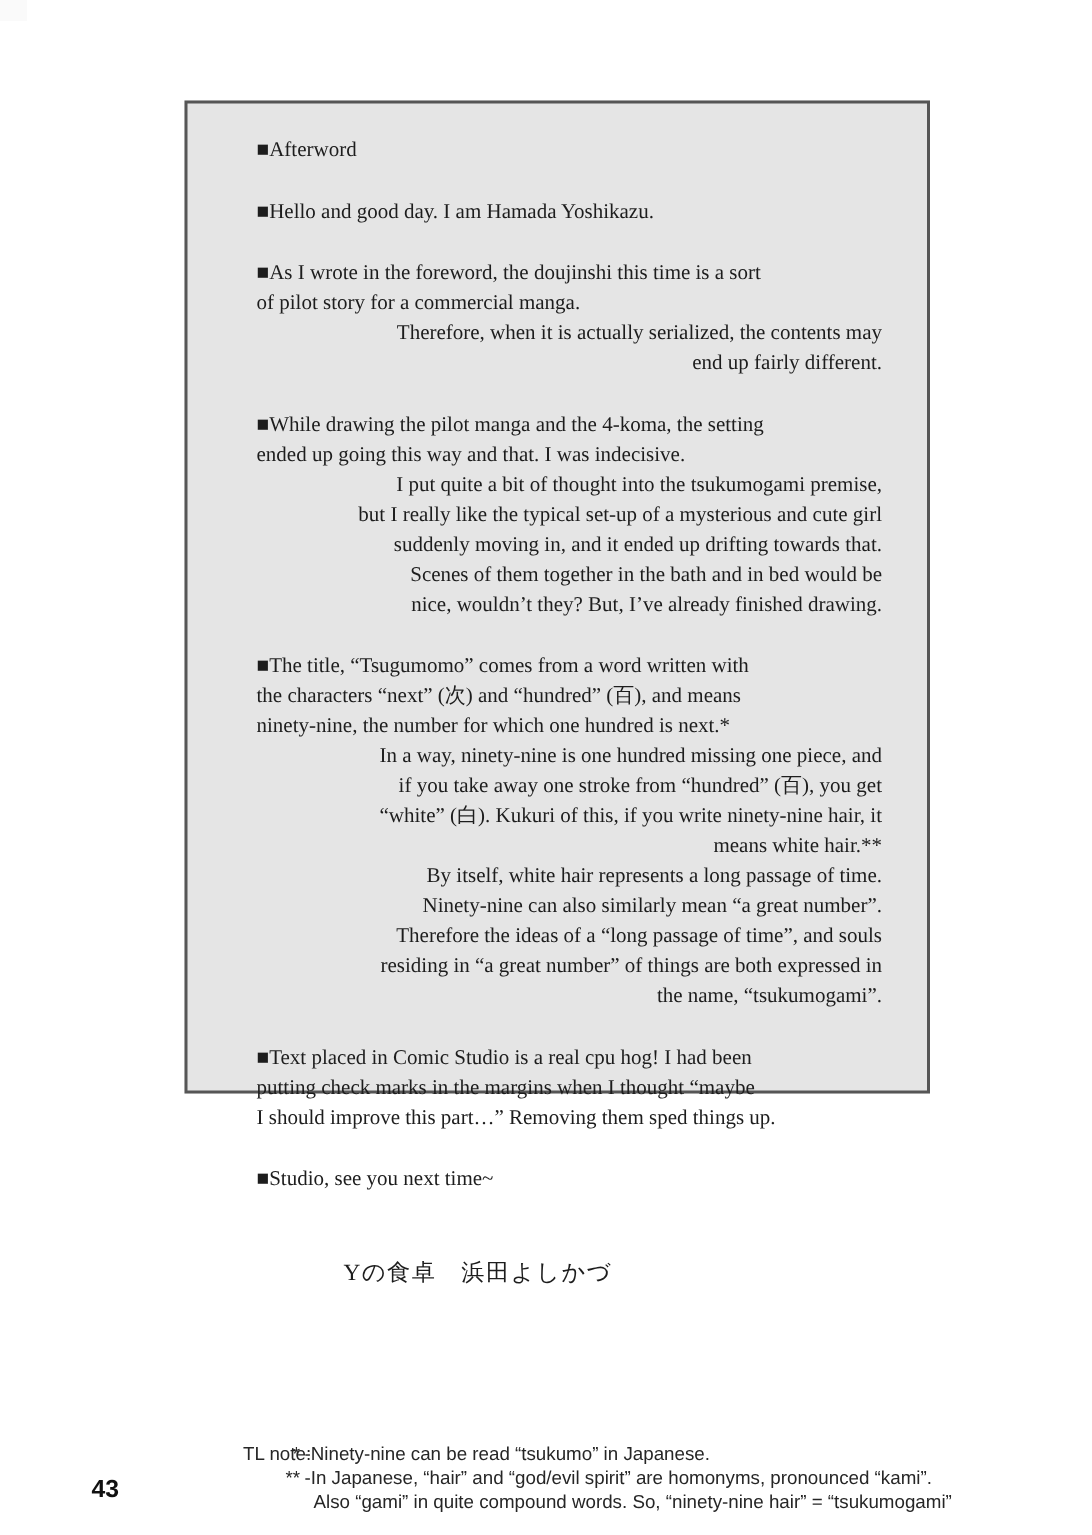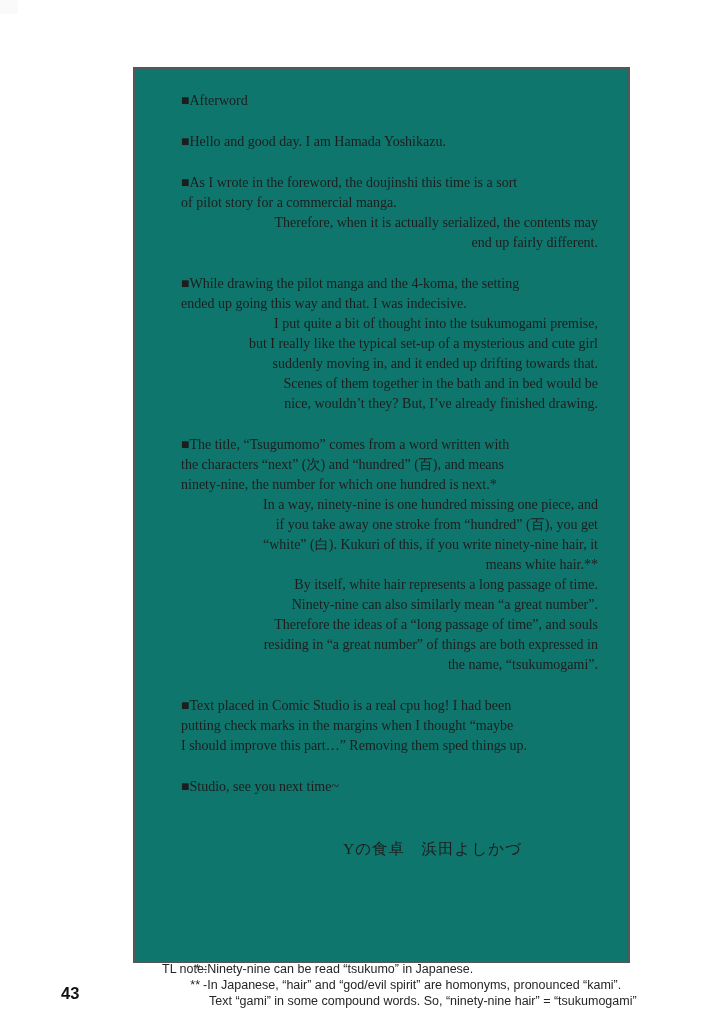--- a/index.html
+++ b/index.html
@@ -16,44 +16,44 @@
     font-family: "Liberation Serif", "DejaVu Serif", serif;
   }
   .corner-smudge {
     position: absolute;
     left: 0; top: 0;
     width: 18px; height: 14px;
     background: #fafafa;
   }
   .afterword-box {
     position: absolute;
-    left: 133px;
+    left: 123px;
     top: 67px;
     width: 497px;
-    height: 896px;
+    height: 662px;
     border: 2px solid #565656;
     box-sizing: border-box;
-    background: #0f766e;
+    background: #e5e5e5;
   }
   .afterword-body {
     padding: 22px 30px 0 46px;
     font-size: 14px;
     line-height: 20px;
     color: #1d1d1d;
   }
   .afterword-body p {
     margin: 0;
     white-space: pre-line;
   }
   .afterword-body p.gap { margin-top: 21px; }
   .afterword-body p.indent { text-indent: 13px; text-align: right; }
   .signature {
     margin-top: 41px;
     padding-right: 106px;
-    text-align: right;
+    text-align: center;
     font-size: 15.5px;
     line-height: 21px;
     color: #1d1d1d;
     letter-spacing: 1px;
   }
   .page-number {
     position: absolute;
     left: 61px;
     top: 984px;
     font-family: "Liberation Sans", "DejaVu Sans", sans-serif;
@@ -135,17 +135,17 @@
     <div class="signature">Yの食卓　浜田よしかづ</div>
   </div>
 
   <div class="page-number">43</div>
 
   <div class="tl-note">
     <span class="tl-label">TL note:</span>
     <div class="tl-lines" id="tl-lines">
         <div class="tl-line"><span class="marker">*</span><span class="note-text">-Ninety-nine can be read “tsukumo” in Japanese.</span></div>
         <div class="tl-line"><span class="marker">**</span><span class="note-text">-In Japanese, “hair” and “god/evil spirit” are homonyms, pronounced “kami”.</span></div>
-        <div class="tl-line cont"><span class="marker"></span><span class="note-text">Text “gami” in some compound words. So, “ninety-nine hair” = “tsukumogami”</span></div>
+        <div class="tl-line cont"><span class="marker"></span><span class="note-text">Also “gami” in quite compound words. So, “ninety-nine hair” = “tsukumogami”</span></div>
       </div>
   </div>
 
 </div>
 
 </body></html>

